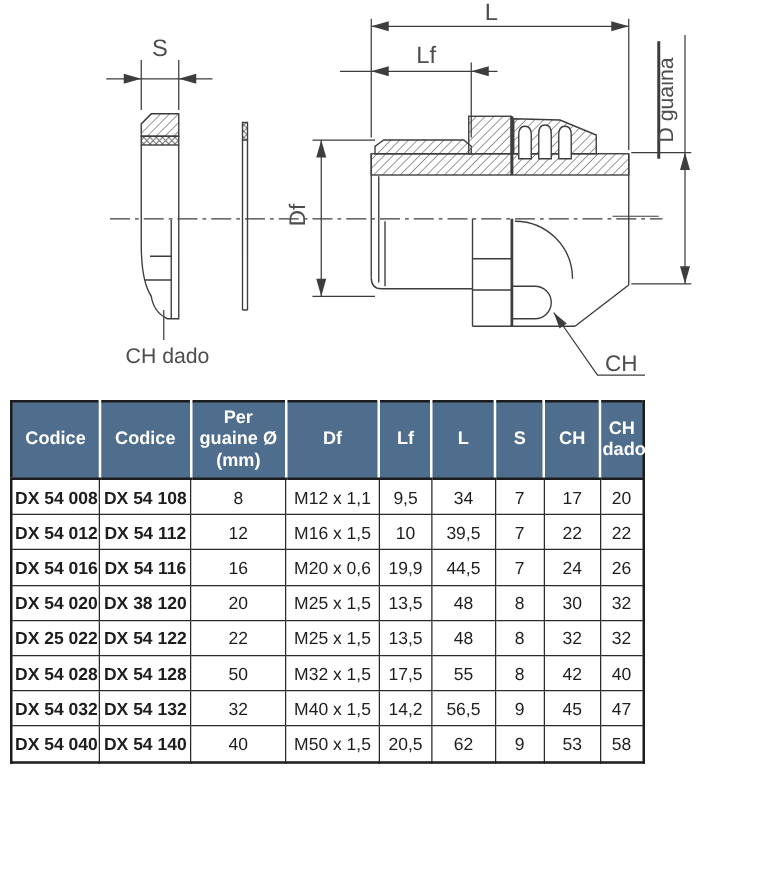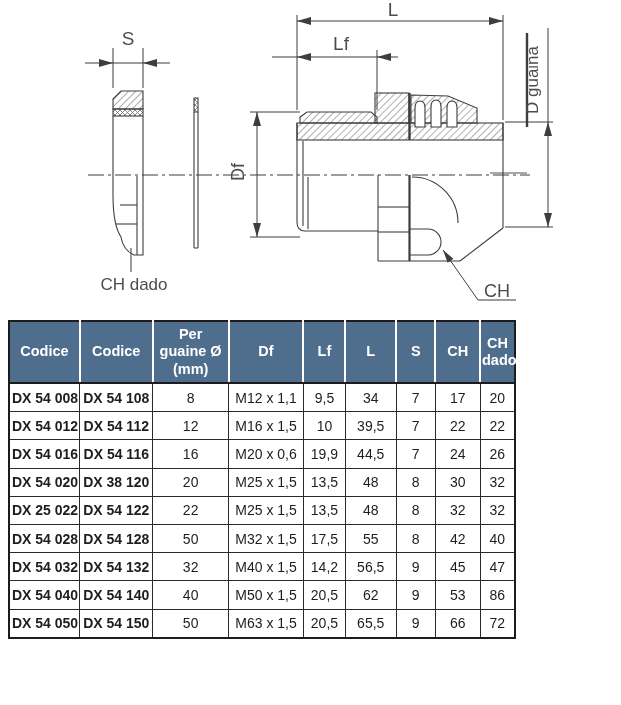--- a/index.html
+++ b/index.html
@@ -244,29 +244,18 @@
         </tr>
         <tr>
           <td class="bold">DX 54 040</td>
           <td class="bold">DX 54 140</td>
           <td>40</td>
           <td>M50 x 1,5</td>
           <td>20,5</td>
           <td>62</td>
           <td>9</td>
           <td>53</td>
-          <td>86</td>
-        </tr>
-        <tr>
-          <td class="bold">DX 54 050</td>
-          <td class="bold">DX 54 150</td>
-          <td>50</td>
-          <td>M63 x 1,5</td>
-          <td>20,5</td>
-          <td>65,5</td>
-          <td>9</td>
-          <td>66</td>
-          <td>72</td>
+          <td>58</td>
         </tr>
       </tbody>
   </table>
 
 </div>
 
 </body></html>

